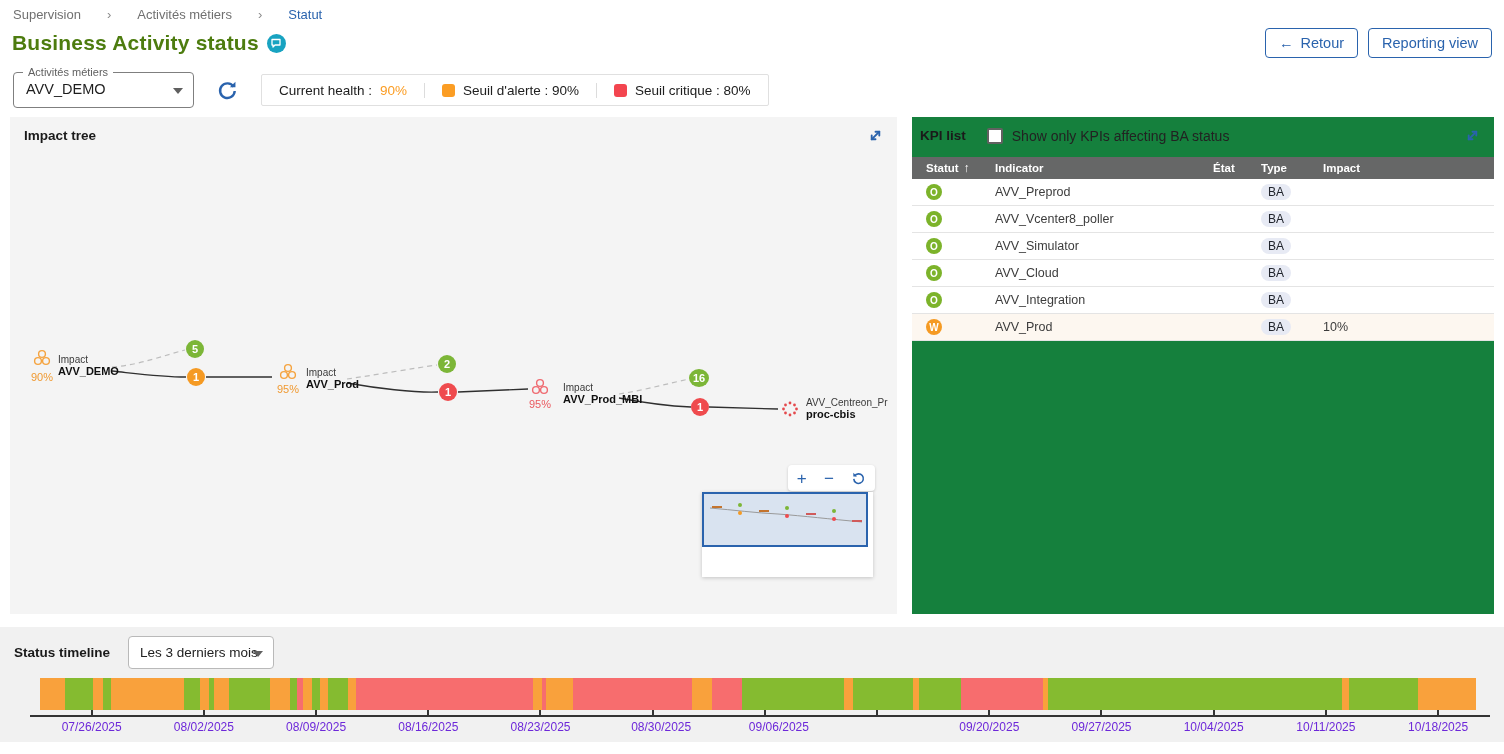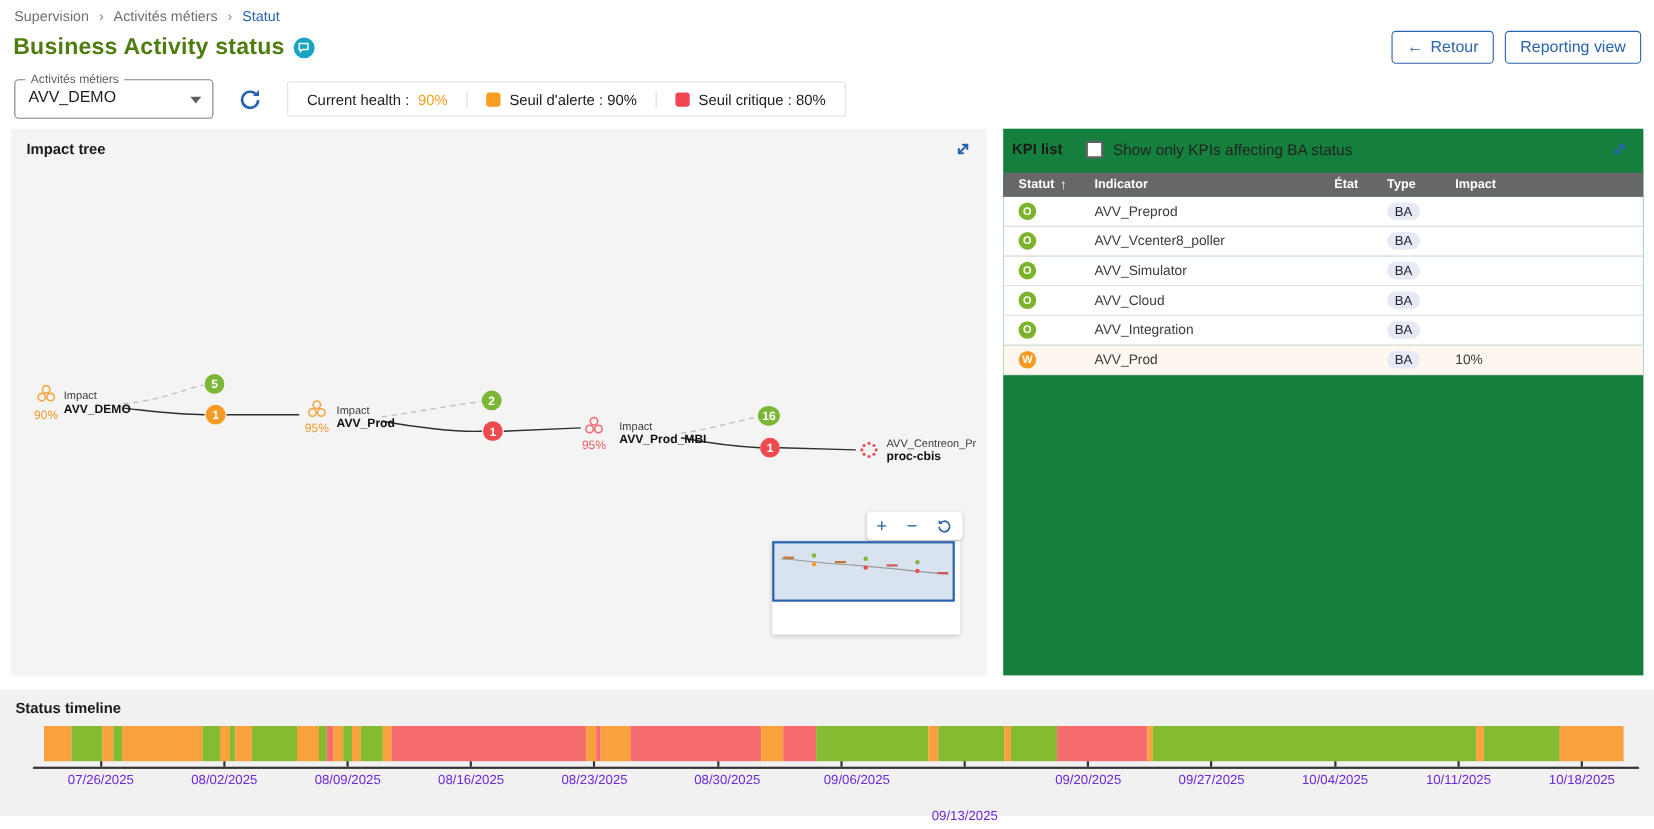--- a/index.html
+++ b/index.html
@@ -1,19 +1,19 @@
 <!DOCTYPE html>
 <html><head>
 <meta charset="utf-8">
 <style>
   * { margin:0; padding:0; box-sizing:border-box; }
   html,body { width:1504px; height:754px; background:#fff; font-family:"Liberation Sans", sans-serif; overflow:hidden; }
 
   
-  .breadcrumb { padding:7px 0 0 13px; font-size:13px; color:#707070; display:flex; gap:9px; align-items:center; }
+  .breadcrumb { padding:7px 0 0 13px; font-size:13px; color:#707070; display:flex; gap:26px; align-items:center; }
   .breadcrumb .crumb { cursor:pointer; }
   .breadcrumb .sep { color:#8a8a8a; font-size:13px; }
   .breadcrumb .crumb.active { color:#2a63ad; }
 
   
   .header-row { display:flex; align-items:center; padding:6px 12px 0 12px; }
   .page-title { font-size:21px; font-weight:700; color:#4d7c0f; letter-spacing:.2px; }
   .title-badge { width:19px; height:19px; border-radius:50%; background:#18a3c1; display:inline-flex; align-items:center; justify-content:center; margin-left:8px; }
   .header-actions { margin-left:auto; display:flex; gap:10px; }
   .btn-outline { display:inline-flex; align-items:center; gap:7px; height:30px; padding:0 13px; background:#fff; border:1px solid #2a63ad; border-radius:4px; color:#2a63ad; font-size:14.5px; font-weight:500; cursor:pointer; font-family:"Liberation Sans",sans-serif; }
@@ -354,20 +354,24 @@
             <div class="cell ">10%</div>
           </div>
         </div>
     </div>
   </div>
 </div>
 
 <div class="bottom-section">
   <div class="tl-head">
     <span class="tl-title">Status timeline</span>
+    <div class="tl-select">
+      <span class="value">Les 3 derniers mois</span>
+      <span class="sel-arrow"></span>
+    </div>
   </div>
   <div class="tl-bar">
       <div class="seg seg-warning" style="flex-grow: 25;"></div>
       <div class="seg seg-ok" style="flex-grow: 28;"></div>
       <div class="seg seg-warning" style="flex-grow: 10;"></div>
       <div class="seg seg-ok" style="flex-grow: 8;"></div>
       <div class="seg seg-warning" style="flex-grow: 73;"></div>
       <div class="seg seg-ok" style="flex-grow: 16;"></div>
       <div class="seg seg-warning" style="flex-grow: 9;"></div>
       <div class="seg seg-ok" style="flex-grow: 5;"></div>

